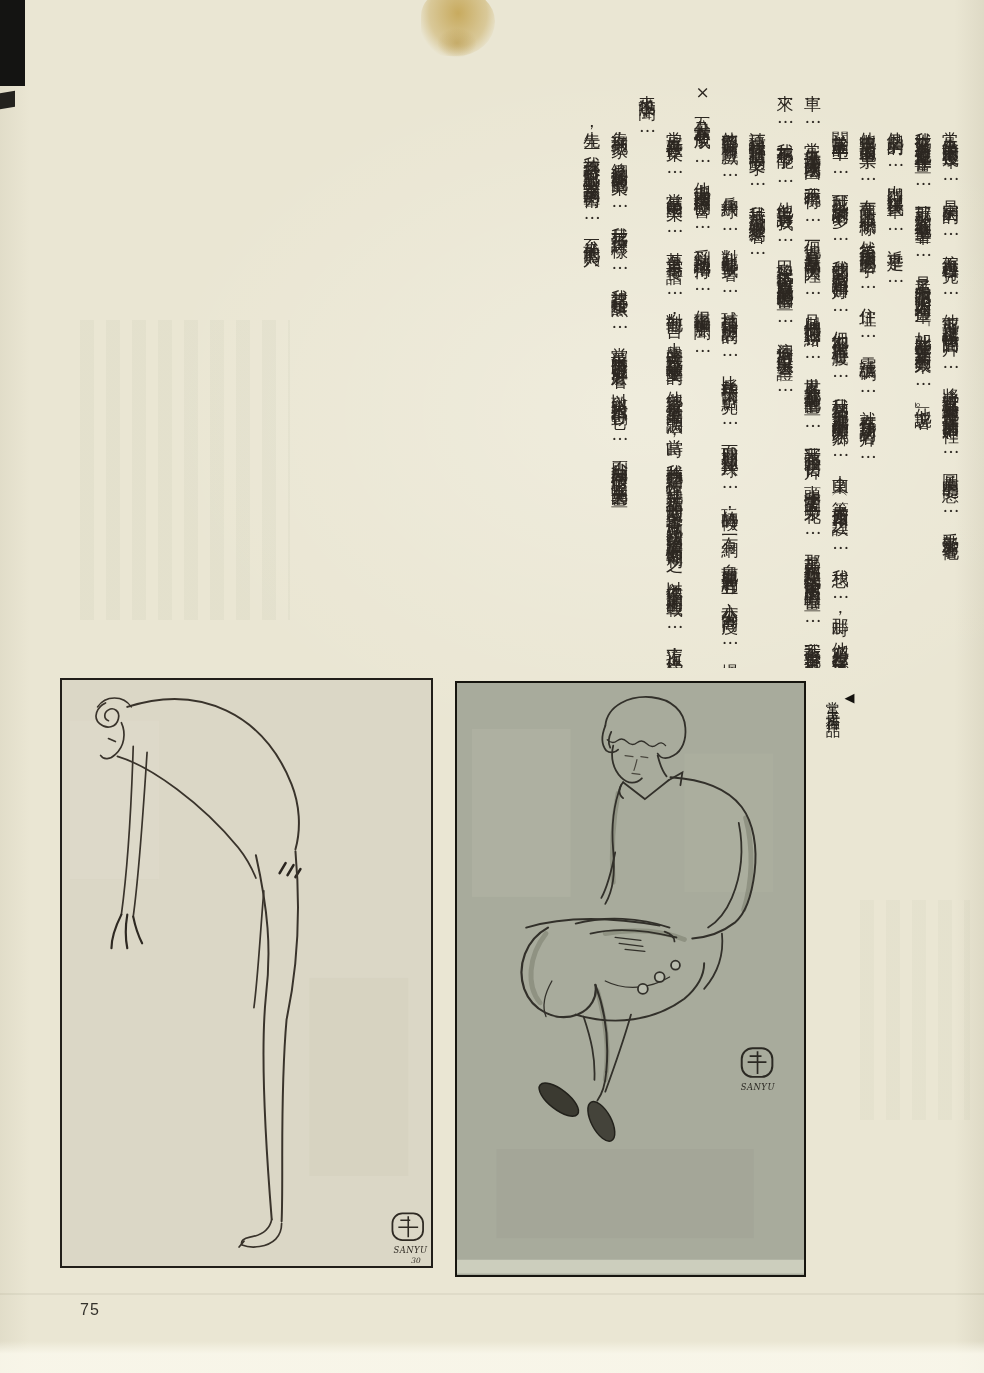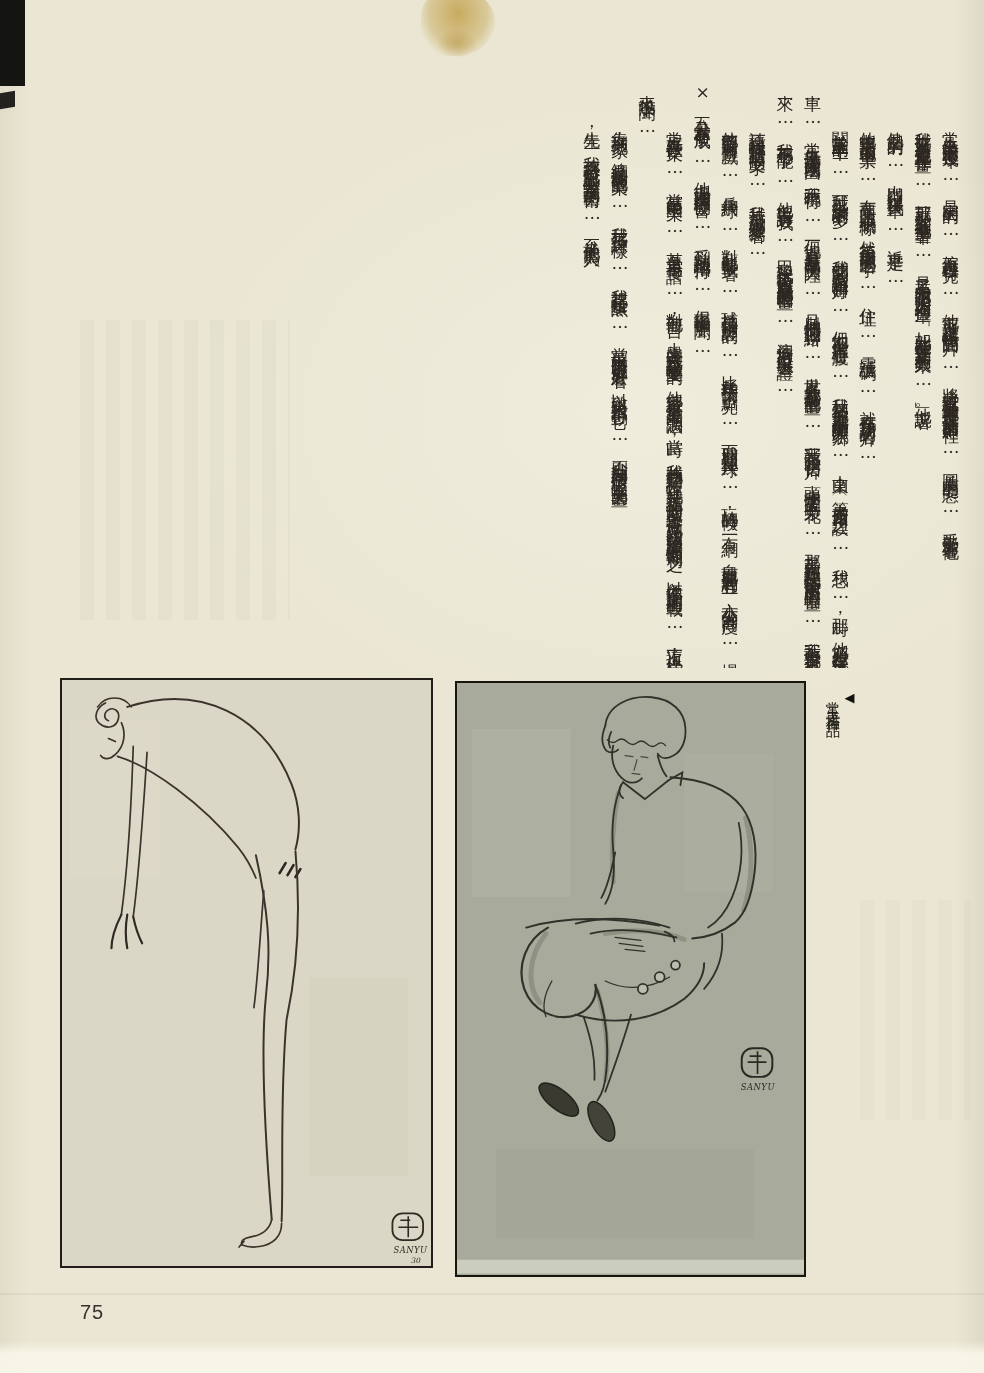--- a/index.html
+++ b/index.html
@@ -42,21 +42,21 @@
   .fig-left svg,.fig-right svg{display:block;width:100%;height:100%;}
   .fig-caption{
     position:absolute;left:827px;top:690px;width:30px;
     writing-mode:vertical-rl;text-orientation:upright;
     font-size:14.5px;letter-spacing:4.5px;color:#201d18;text-align:left;
   }
   .fig-caption .tri{display:block;font-size:13px;color:#14120e;letter-spacing:0;margin-bottom:7px;}
   .page-number{
     position:absolute;left:80px;top:1301px;
     font-family:"Liberation Sans","DejaVu Sans",sans-serif;
-    font-size:20px;color:#34322c;letter-spacing:1px;
+    font-size:16px;color:#34322c;letter-spacing:1px;
   }
 </style>
 </head>
 <body>
 
 <div class="page">
 
   <div class="corner-bar"></div>
   <div class="corner-mark"></div>
   <div class="stain"></div>

